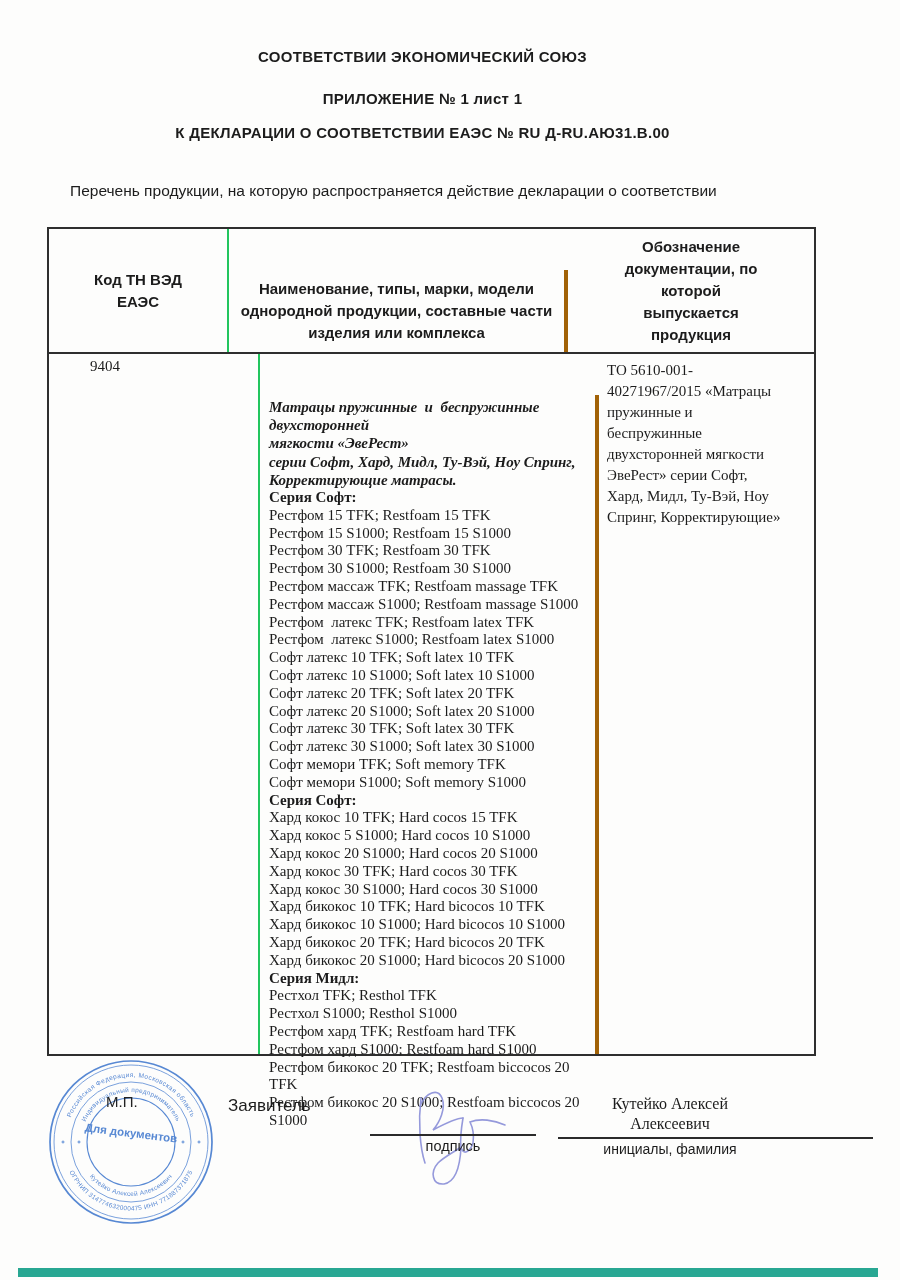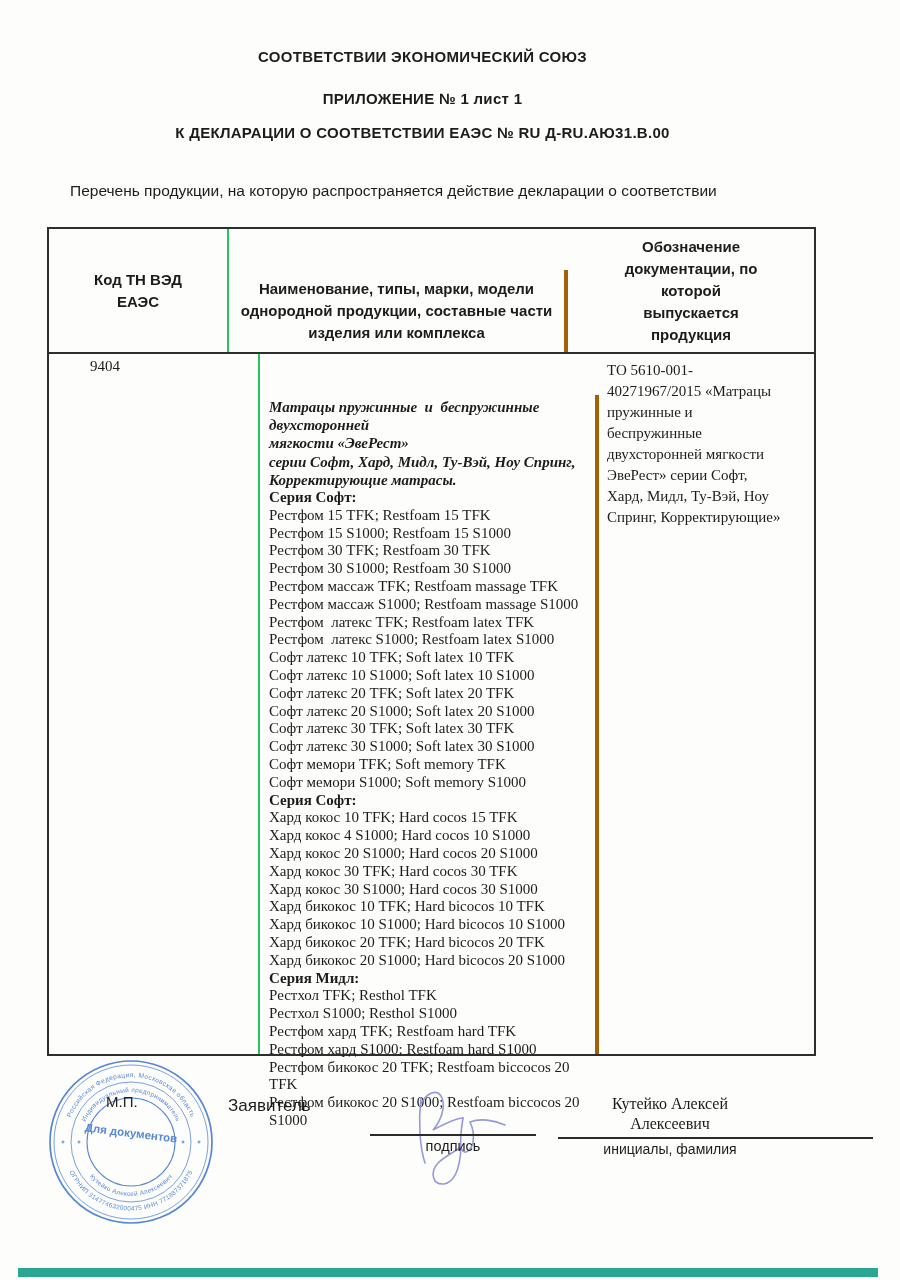--- a/index.html
+++ b/index.html
@@ -98,21 +98,21 @@
           <div>Софт латекс 10 TFK; Soft latex 10 TFK</div>
           <div>Софт латекс 10 S1000; Soft latex 10 S1000</div>
           <div>Софт латекс 20 TFK; Soft latex 20 TFK</div>
           <div>Софт латекс 20 S1000; Soft latex 20 S1000</div>
           <div>Софт латекс 30 TFK; Soft latex 30 TFK</div>
           <div>Софт латекс 30 S1000; Soft latex 30 S1000</div>
           <div>Софт мемори TFK; Soft memory TFK</div>
           <div>Софт мемори S1000; Soft memory S1000</div>
           <div class="ln-b">Серия Софт:</div>
           <div>Хард кокос 10 TFK; Hard cocos 15 TFK</div>
-          <div>Хард кокос 4 S1000; Hard cocos 10 S1000</div>
+          <div>Хард кокос 5 S1000; Hard cocos 10 S1000</div>
           <div>Хард кокос 20 S1000; Hard cocos 20 S1000</div>
           <div>Хард кокос 30 TFK; Hard cocos 30 TFK</div>
           <div>Хард кокос 30 S1000; Hard cocos 30 S1000</div>
           <div>Хард бикокос 10 TFK; Hard bicocos 10 TFK</div>
           <div>Хард бикокос 10 S1000; Hard bicocos 10 S1000</div>
           <div>Хард бикокос 20 TFK; Hard bicocos 20 TFK</div>
           <div>Хард бикокос 20 S1000; Hard bicocos 20 S1000</div>
           <div class="ln-b">Серия Мидл:</div>
           <div>Рестхол TFK; Resthol TFK</div>
           <div>Рестхол S1000; Resthol S1000</div>

